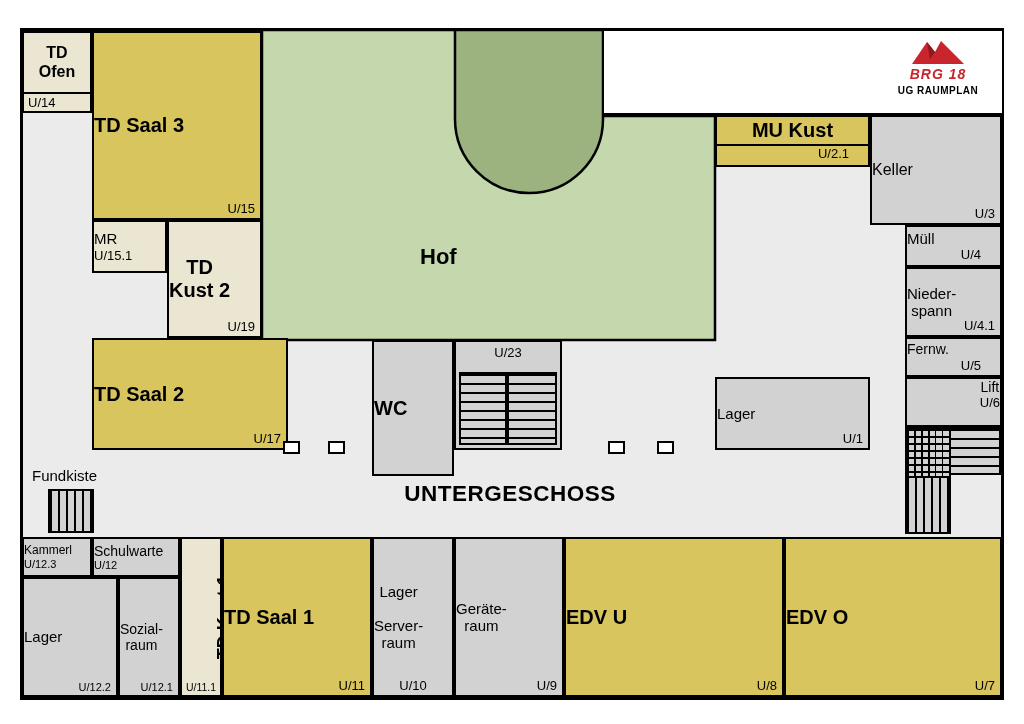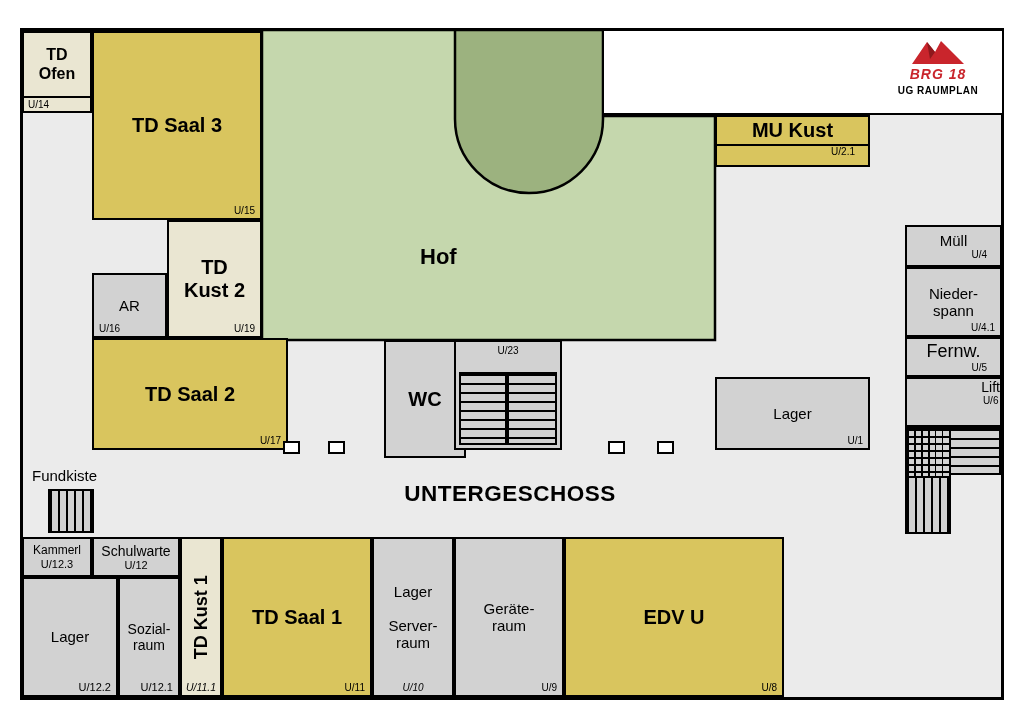--- a/index.html
+++ b/index.html
@@ -10,38 +10,38 @@
            border:3px solid #000; background:#ebebeb; }
 
   .notch { position:absolute; left:602px; top:31px; width:400px; height:84px;
            background:#fff; border-left:2.5px solid #000; border-bottom:2.5px solid #000; }
 
   .hof-svg { position:absolute; left:260px; top:29px; }
   .hof-label { position:absolute; left:420px; top:244px; width:140px; text-align:left;
                font-size:22px; font-weight:bold; }
 
   .room { position:absolute; border:2px solid #000; background:#d2d2d2;
-          display:flex; flex-direction:column; align-items:center; justify-content:center; }
+          display:flex; flex-direction:column; align-items:flex-start; justify-content:center; }
   .yellow { background:#d9c55e; }
   .gray   { background:#d2d2d2; }
   .beige  { background:#eae6d2; }
 
   .rname { font-weight:bold; text-align:center; white-space:pre-line; line-height:1.15; }
   .rn-lg { font-size:20px; }
   .rn-md { font-size:16px; }
   .rn    { font-size:15px; font-weight:normal; }
   .rn-xs { font-size:12px; font-weight:normal; }
 
-  .rnum { position:absolute; bottom:2px; font-size:10px; }
+  .rnum { position:absolute; bottom:2px; font-size:13px; }
   .nbr { right:5px; }  .nbl { left:5px; }
-  .nbc { left:0; right:0; text-align:center;font-style:italic; }
+  .nbc { left:0; right:0; text-align:center; }
   .rnum-sm { font-size:11px; }
   .rnum-xs { font-size:10.5px; }
   .sc { position:static; }                                   
-  .sr { position:static; align-self:flex-end; padding-right:13px; } 
+  .sr { position:static; align-self:flex-end; padding-right:19px; } 
   .sl { position:static; align-self:flex-start; padding:1px 4px; text-align:left; }
 
   .split { align-items:stretch; justify-content:flex-start; }
   .split .rname { text-align:center; padding:2px 0; }
   .fill { flex:1; display:flex; align-items:center; justify-content:center; }
   .ub { border-bottom:2px solid #000; width:100%; }
 
   .hrow { flex-direction:row; align-items:flex-start; justify-content:flex-start;gap:46px; }
   .liftbox { flex:1; display:flex; flex-direction:column; align-items:center; justify-content:center; }
 
@@ -99,67 +99,71 @@
     <div class="rname rn-md fill ub">TD
 Ofen</div>
     <div class="rnum sl">U/14</div>
   </div>
 
   <div class="room yellow" style="left:92px;top:31px;width:170px;height:189px">
     <div class="rname rn-lg">TD Saal 3</div>
     <span class="rnum nbr">U/15</span>
   </div>
 
-
-  <div class="room gray" style="left:92px;top:273px;width:75px;height:65px">
-    <div class="rname rn">AR</div>
-    <span class="rnum nbl">U/16</span>
-  </div>
+  <div class="room beige" style="left:92px;top:220px;width:75px;height:53px">
+    <div class="rname rn">MR</div>
+    <span class="rnum sc">U/15.1</span>
+  </div>
+
 
   <div class="room beige" style="left:167px;top:220px;width:95px;height:118px">
     <div class="rname rn-lg">TD
 Kust 2</div>
     <span class="rnum nbr">U/19</span>
   </div>
 
   <div class="room yellow" style="left:92px;top:338px;width:196px;height:112px">
     <div class="rname rn-lg">TD Saal 2</div>
     <span class="rnum nbr">U/17</span>
   </div>
 
-  <div class="room gray" style="left:384px;top:340px;width:82px;height:118px">
+  <div class="room gray" style="left:372px;top:340px;width:82px;height:136px">
     <div class="rname rn-lg">WC</div>
   </div>
 
   <div class="room gray" style="left:454px;top:340px;width:108px;height:110px">
     <span class="rnum stair-label">U/23</span>
     <div class="treads-v abs" style="left:3px;top:30px;width:48px;height:73px"></div>
     <div class="treads-v abs" style="left:51px;top:30px;width:50px;height:73px"></div>
   </div>
 
   <div class="room yellow split" style="left:715px;top:115px;width:155px;height:52px">
     <div class="rname rn-lg ub">MU Kust</div>
     <div class="rnum sr">U/2.1</div>
   </div>
 
+  <div class="room gray" style="left:870px;top:115px;width:132px;height:110px">
+    <div class="rname rn" style="font-size:16px">Keller</div>
+    <span class="rnum nbr">U/3</span>
+  </div>
 
 
   <div class="room gray" style="left:905px;top:225px;width:97px;height:42px">
     <div class="rname rn">Müll</div>
     <span class="rnum sr">U/4</span>
   </div>
 
   <div class="room gray" style="left:905px;top:267px;width:97px;height:70px">
     <div class="rname rn">Nieder-
 spann</div>
     <span class="rnum nbr">U/4.1</span>
   </div>
 
   <div class="room gray" style="left:905px;top:337px;width:97px;height:40px">
-    <div class="rname rn" style="font-size:18px">Fernw.</div>
+    <div class="rname rn" style="font-size:14px">Fernw.</div>
     <span class="rnum sr">U/5</span>
   </div>
 
   <div class="room gray hrow" style="left:905px;top:377px;width:97px;height:50px">
     <div class="treads-h innerhatch" style="width:40px"></div>
     <div class="liftbox">
       <div class="rname rn" style="font-size:14px">Lift</div>
       <span class="rnum sc">U/6</span>
     </div>
   </div>
@@ -226,14 +230,18 @@
     <div class="rname rn">Geräte-
 raum</div>
     <span class="rnum nbr">U/9</span>
   </div>
 
   <div class="room yellow" style="left:564px;top:537px;width:220px;height:160px">
     <div class="rname rn-lg">EDV U</div>
     <span class="rnum nbr">U/8</span>
   </div>
 
+  <div class="room yellow" style="left:784px;top:537px;width:218px;height:160px">
+    <div class="rname rn-lg">EDV O</div>
+    <span class="rnum nbr">U/7</span>
+  </div>
 
 </div>
 
 </body></html>

